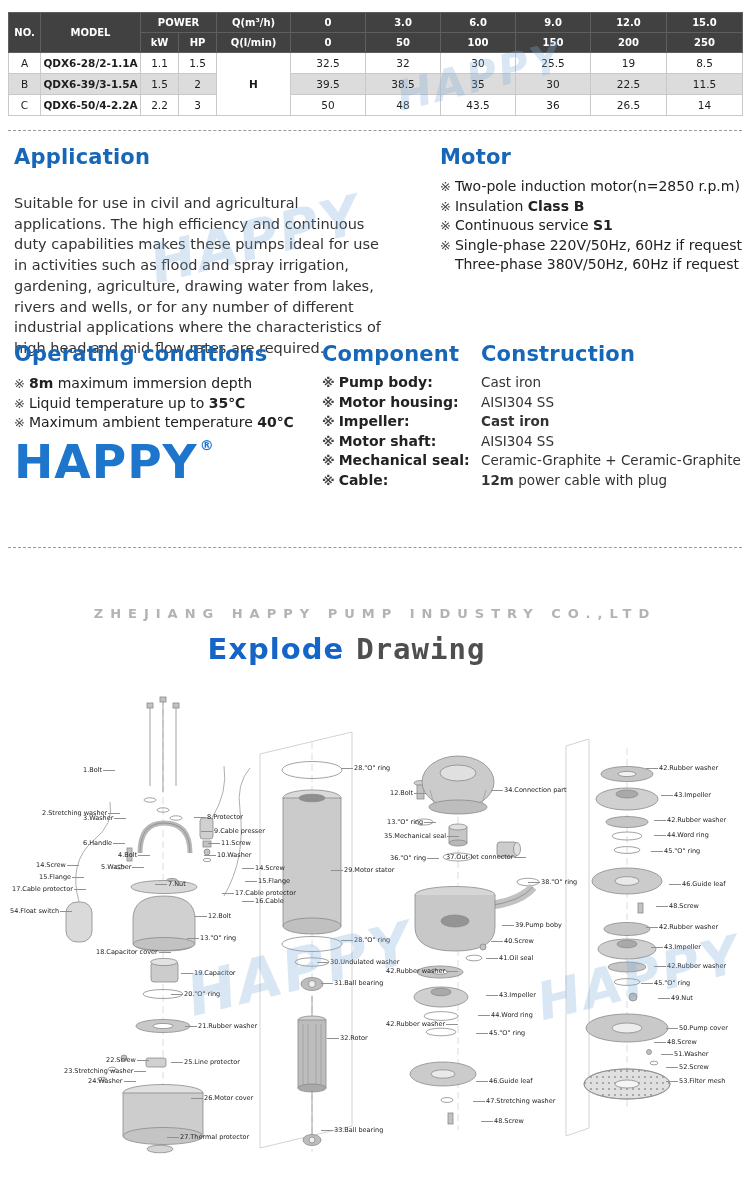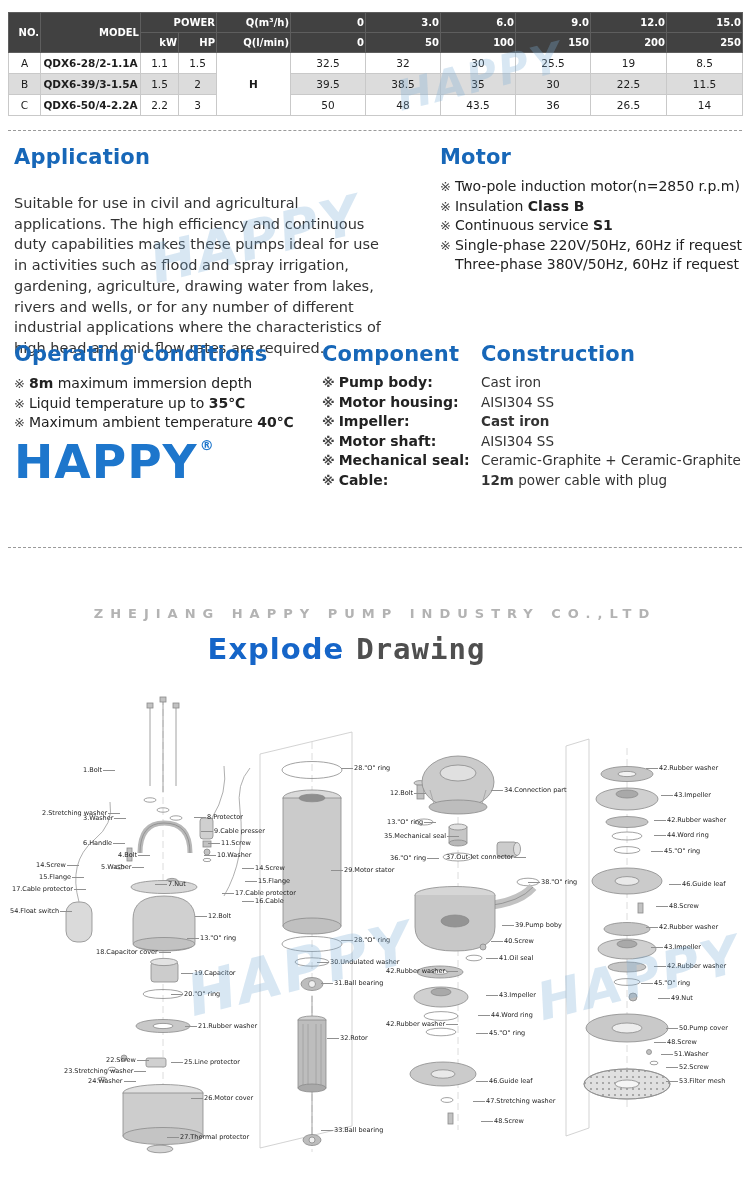--- a/index.html
+++ b/index.html
@@ -5,21 +5,21 @@
   html,body { margin:0; padding:0; background:#fff; }
   #page {
     position:relative; width:750px; height:1179px; background:#ffffff; overflow:hidden;
     font-family:"DejaVu Sans","Liberation Sans",sans-serif; color:#222;
   }
   
   .spec-wrap { position:absolute; top:12px; left:8px; }
   table.spec { border-collapse:collapse; table-layout:fixed; width:734px; }
   table.spec th {
     background:#414141; color:#fff; font-size:10px; font-weight:bold;
-    border:1px solid #5e5e5e; height:19px; padding:0 1px; text-align:right;
+    border:1px solid #5e5e5e; height:19px; padding:0 1px; text-align:center;
   }
   table.spec td {
     font-size:10.5px; color:#1c1c1c; border:1px solid #c9c9c9;
     height:20px; padding:0 1px; text-align:center; background:#fff;
   }
   table.spec td.model { font-weight:bold; }
   tr.row-b td { background:#dcdcdc; }
   td.head-cell { background:#fff !important; font-weight:bold; }
   
   .divider { position:absolute; left:8px; right:8px; border-top:1px dashed #9a9a9a; }

